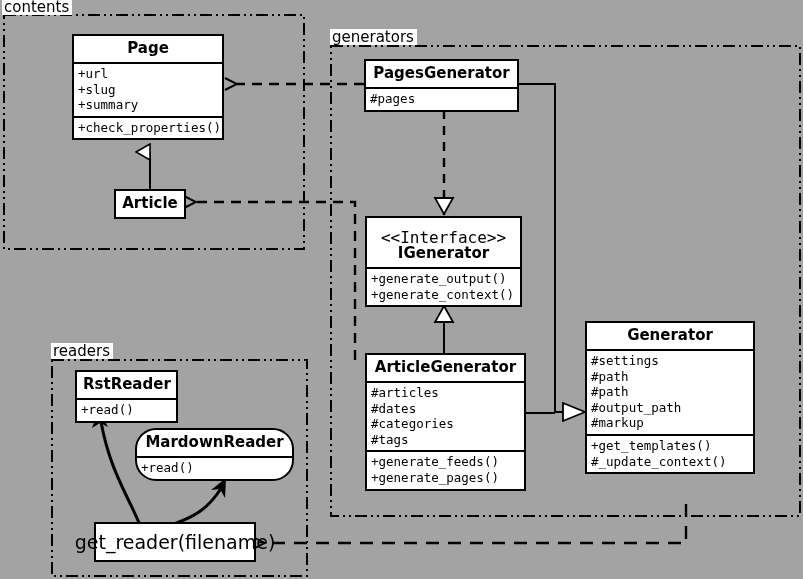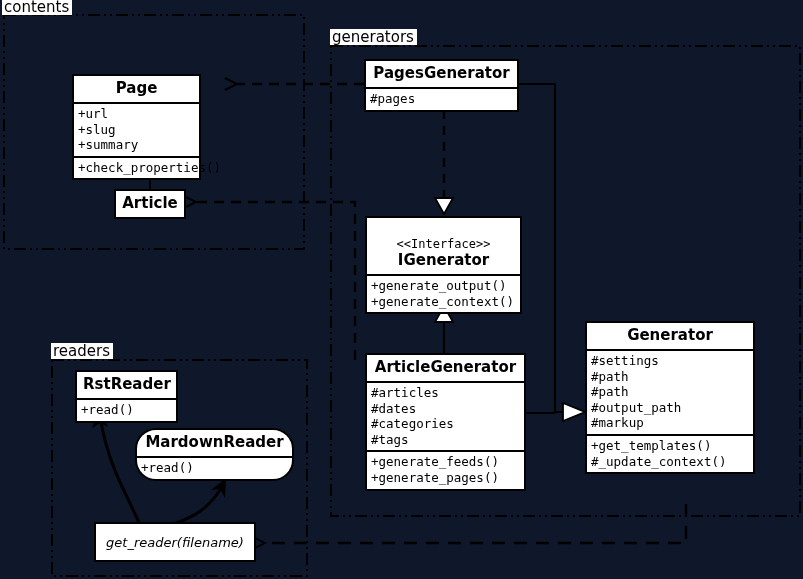--- a/index.html
+++ b/index.html
@@ -4,21 +4,21 @@
 <style>
   html, body {
     margin: 0;
     padding: 0;
     background: #ffffff;
   }
   #canvas {
     position: relative;
     width: 803px;
     height: 579px;
-    background: #0f172a;
+    background: #a3a3a3;
     font-family: "DejaVu Sans", sans-serif;
     overflow: hidden;
   }
   svg#wires {
     position: absolute;
     left: 0; top: 0;
     width: 803px;
     height: 579px;
     pointer-events: none;
   }
@@ -46,25 +46,25 @@
     font-size: 15px;
     text-align: center;
     color: #000;
     padding: 4px 6px 5px 6px;
     line-height: 17px;
     white-space: nowrap;
   }
   .uml-stereo {
     font-family: "DejaVu Sans Mono", monospace;
     font-weight: normal;
-    font-size: 12px;
+    font-size: 16px;
     text-align: center;
     color: #000;
     line-height: 15px;
-    padding-top: 19px;
+    padding-top: 12px;
   }
   .uml-sep {
     border-top: 2px solid #000;
   }
   .uml-compartment {
     font-family: "DejaVu Sans Mono", monospace;
     font-size: 12.5px;
     color: #000;
     padding: 2px 3px 3px 4px;
     line-height: 15.6px;
@@ -76,24 +76,23 @@
     box-sizing: border-box;
     border: 2px solid #000;
     background: #ffffff;
     z-index: 5;
     display: flex;
     align-items: center;
     justify-content: center;
   }
   .plainbox span {
     font-family: "DejaVu Sans", sans-serif;
-    font-size: 13px;
-    color: #000;
-    white-space: nowrap;
-    font-style: italic;
+    font-size: 19px;
+    color: #000;
+    white-space: nowrap;
   }
 </style>
 </head>
 <body>
 
 <div id="canvas">
 
   <svg id="wires" viewBox="0 0 803 579" xmlns="http://www.w3.org/2000/svg">
     <defs>
       <marker id="hollowTriUp" markerWidth="18" markerHeight="16" refX="9" refY="15" orient="auto-start-reverse" markerUnits="userSpaceOnUse">
@@ -163,21 +162,21 @@
     <g>
       <path d="M 174 524 C 196 516 208 508 220 490" fill="none" stroke="#000" stroke-width="3" stroke-linecap="round"></path>
       <path d="M 226 478 L 225 498 L 220 489 L 211 490 Z" fill="#000"></path>
     </g>
   </svg>
 
   <div class="pkg-label" style="left:2px; top:-1px;">contents</div>
   <div class="pkg-label" style="left:330px; top:29px;">generators</div>
   <div class="pkg-label" style="left:51px; top:343px;">readers</div>
 
-  <div class="umlbox" style="left:72px; top:34px; width:129px;margin-top:40px;">
+  <div class="umlbox" style="left:72px; top:34px; width:152px;">
     <div class="uml-name">Page</div>
     <div class="uml-compartment uml-sep">
       <div>+url</div>
       <div>+slug</div>
       <div>+summary</div>
     </div>
     <div class="uml-compartment uml-sep">
       <div>+check_properties()</div>
     </div>
   </div>

